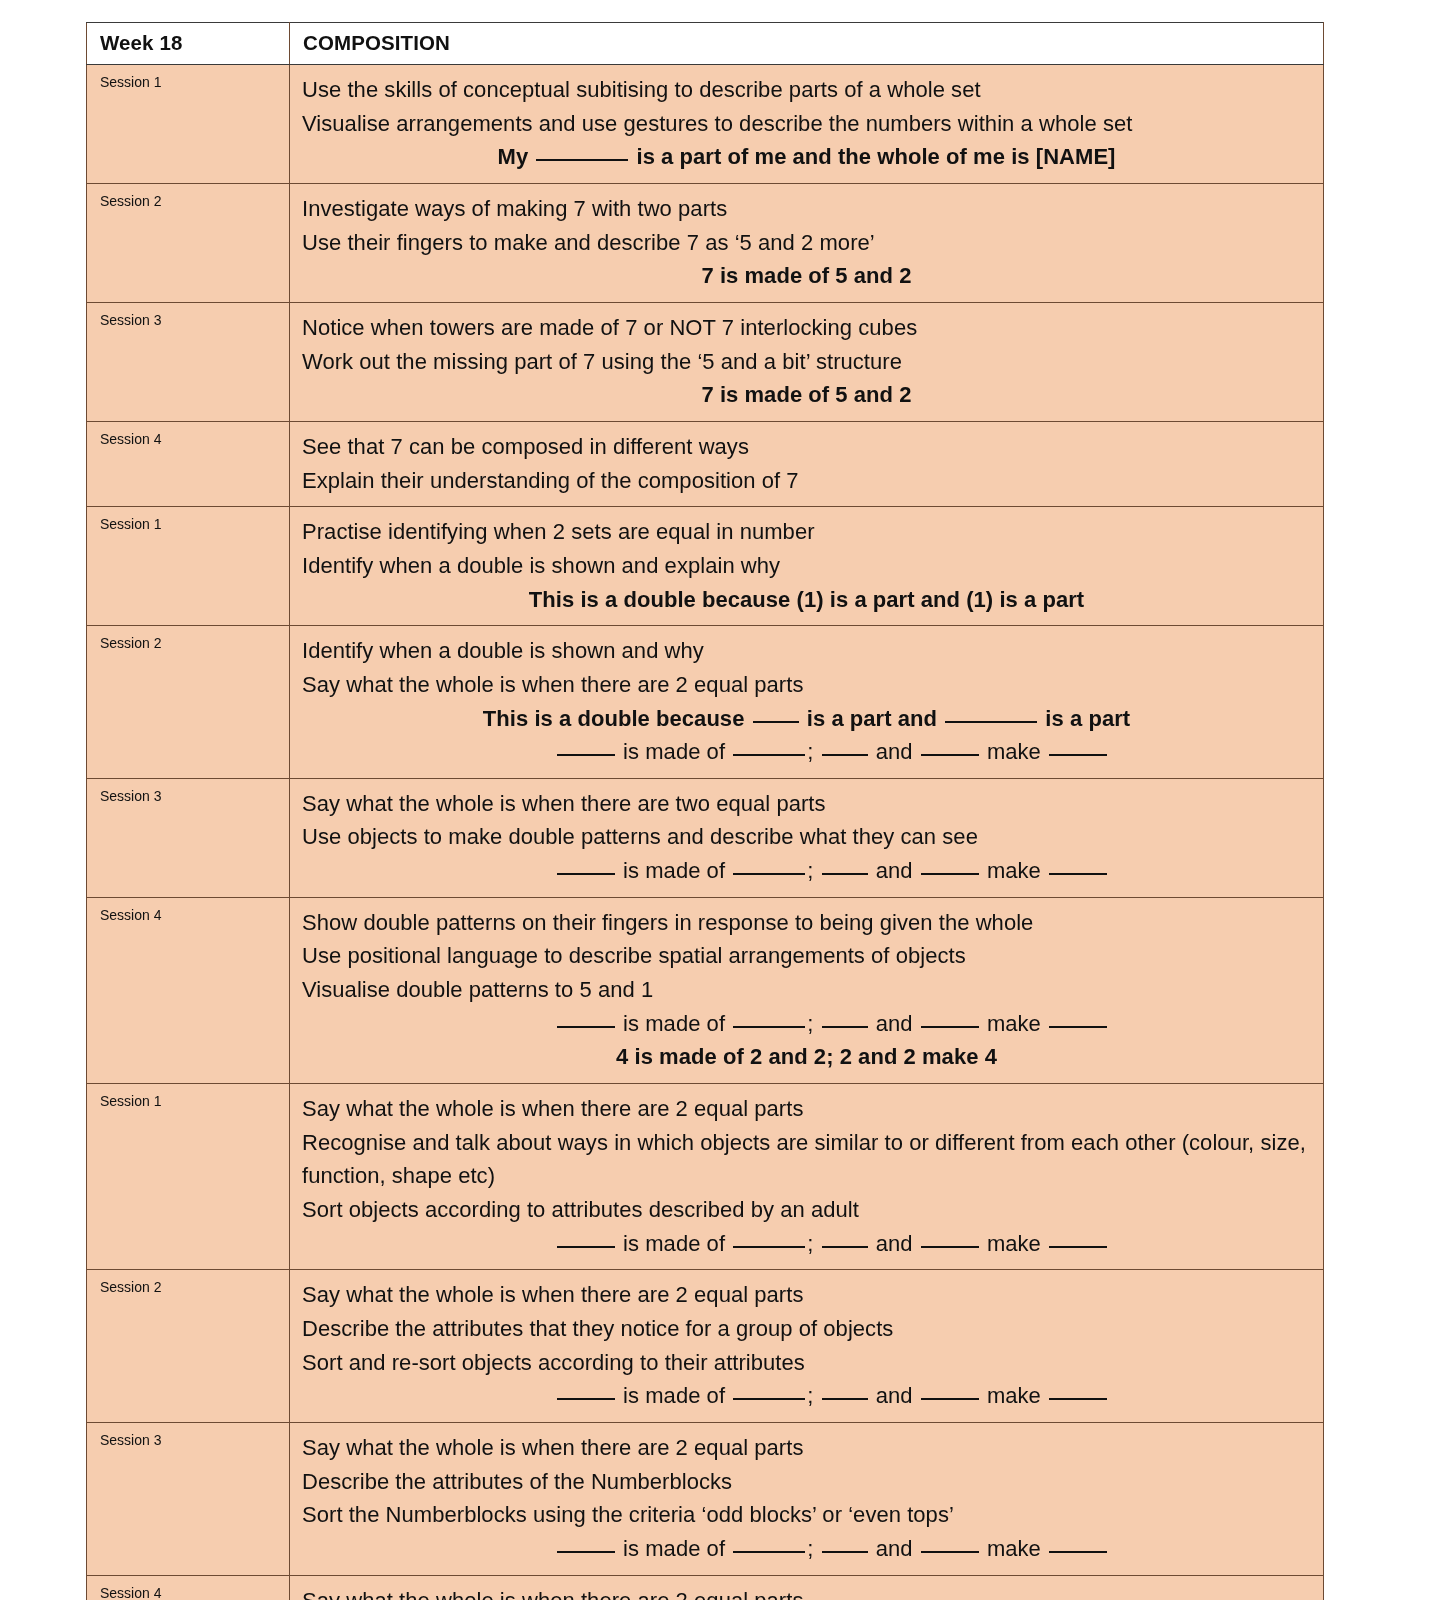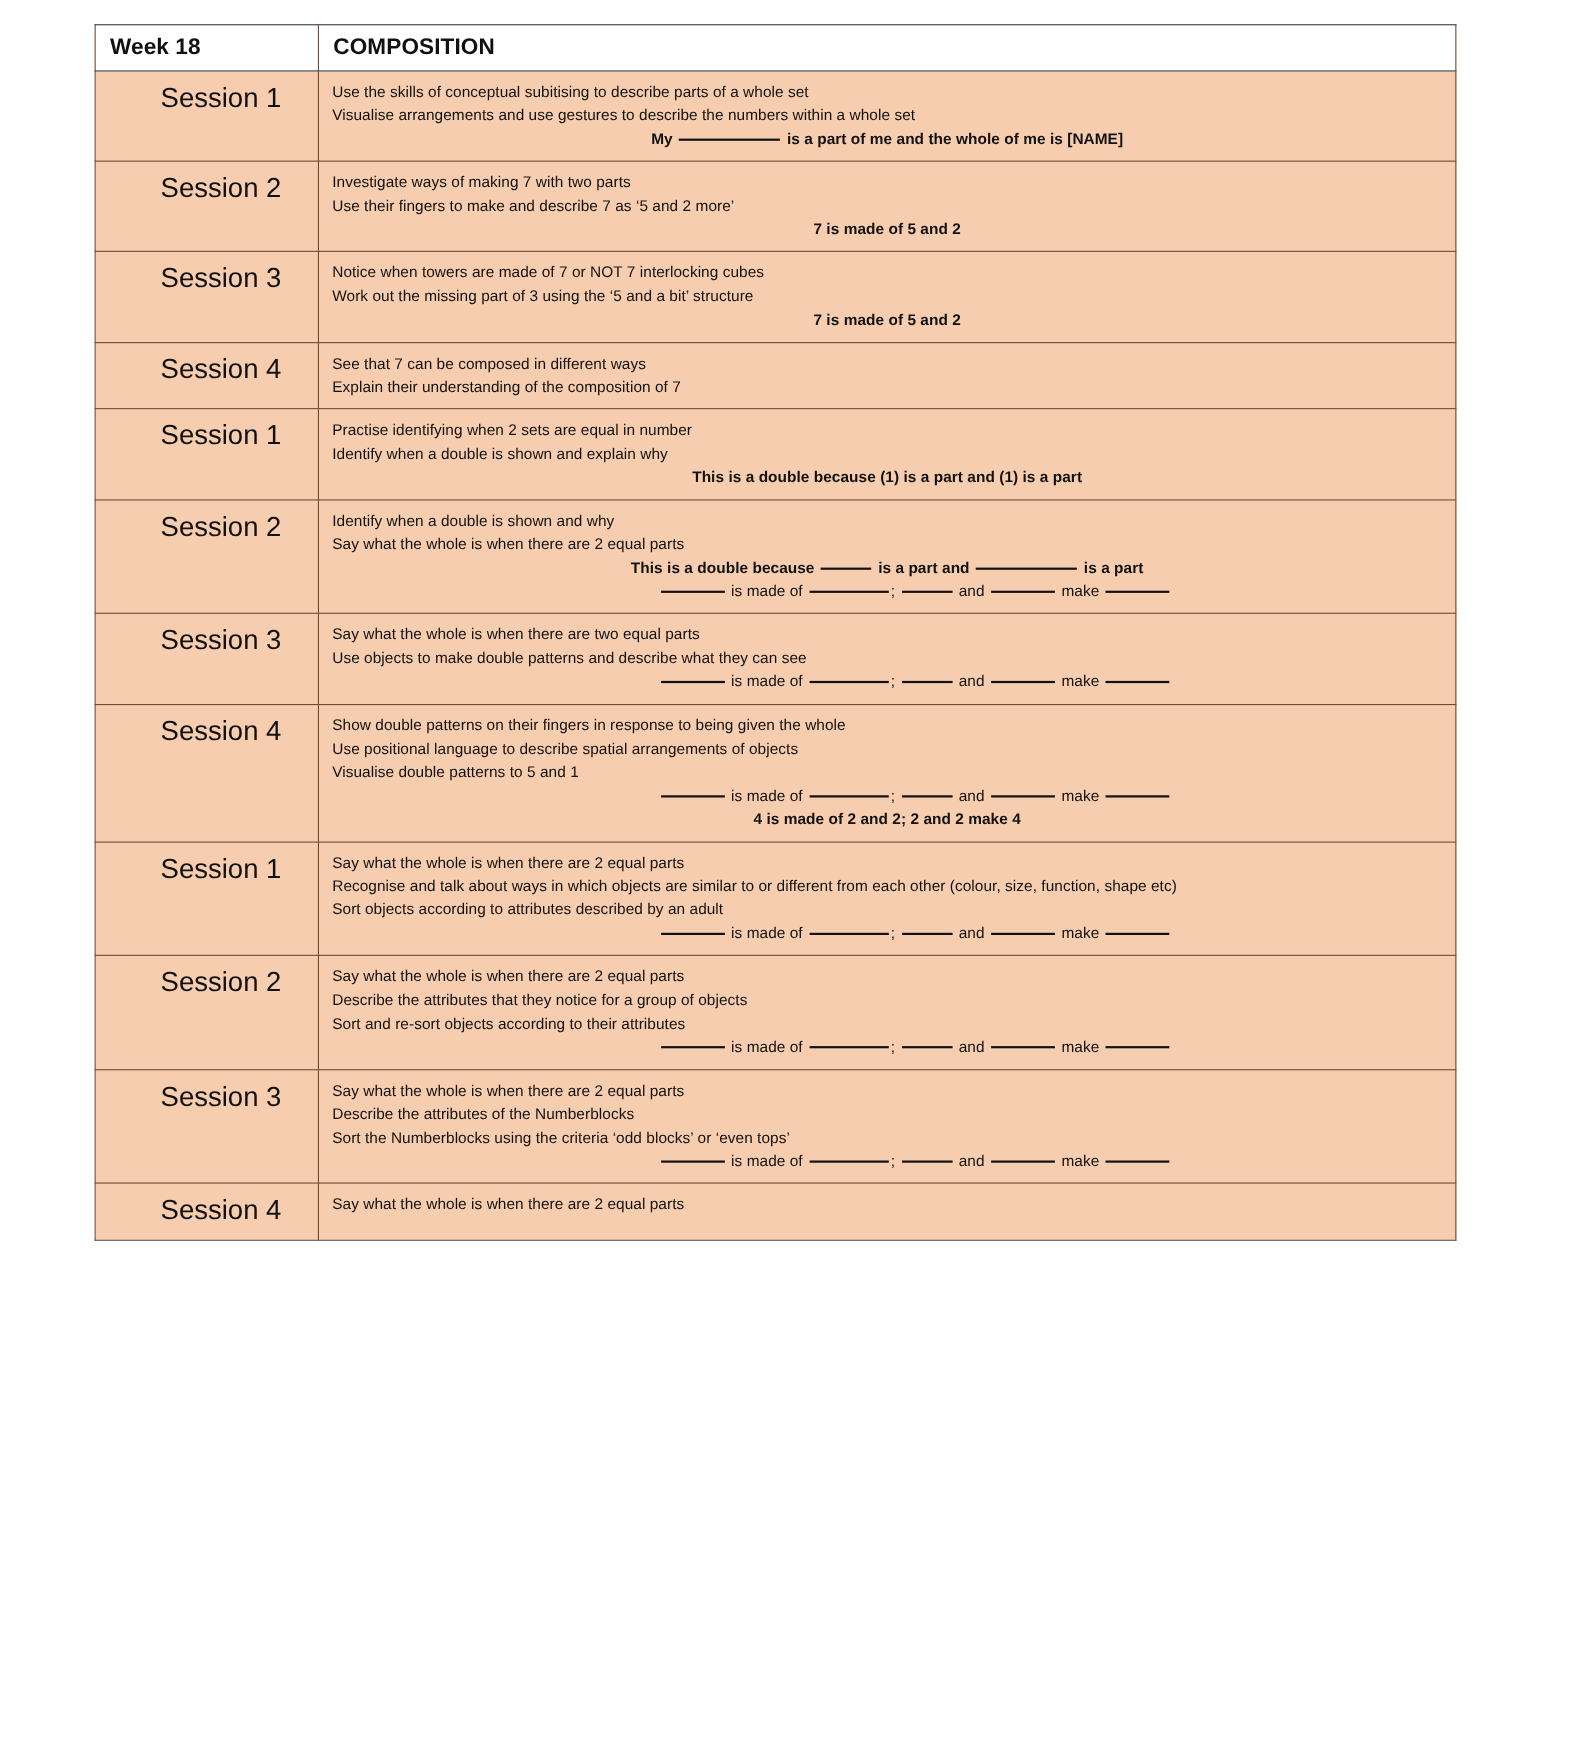--- a/index.html
+++ b/index.html
@@ -61,32 +61,31 @@
   tr.session-row > td {
     background: #f6cdaf;
   }
   tr.session-row td.label-cell {
     padding: 9px 10px 10px 13px;
   }
   tr.session-row td.body-cell {
     padding: 8px 12px 9px 12px;
   }
   .session-name {
-    font-size: 25px;
+    font-size: 14px;
     line-height: 1.25;
     white-space: nowrap;
-    margin-left: 46px;
   }
 
   .lines {
     display: block;
   }
   .line {
     display: block;
-    font-size: 14px;
+    font-size: 22px;
     line-height: 1.53;
     letter-spacing: 0.05px;
   }
   .line.bold {
     font-weight: bold;
     text-align: center;
   }
   .line.stem {
     font-weight: normal;
     padding-left: 1px;
@@ -148,21 +147,21 @@
             </div>
           </td>
         </tr>
         <tr class="session-row">
           <td class="label-cell">
             <div class="session-name">Session 3</div>
           </td>
           <td class="body-cell">
             <div class="lines">
               <div class="line">Notice when towers are made of 7 or NOT 7 interlocking cubes</div>
-              <div class="line">Work out the missing part of 3 using the ‘5 and a bit’ structure</div>
+              <div class="line">Work out the missing part of 7 using the ‘5 and a bit’ structure</div>
               <div class="line bold">7 is made of 5 and 2</div>
             </div>
           </td>
         </tr>
         <tr class="session-row">
           <td class="label-cell">
             <div class="session-name">Session 4</div>
           </td>
           <td class="body-cell">
             <div class="lines">

